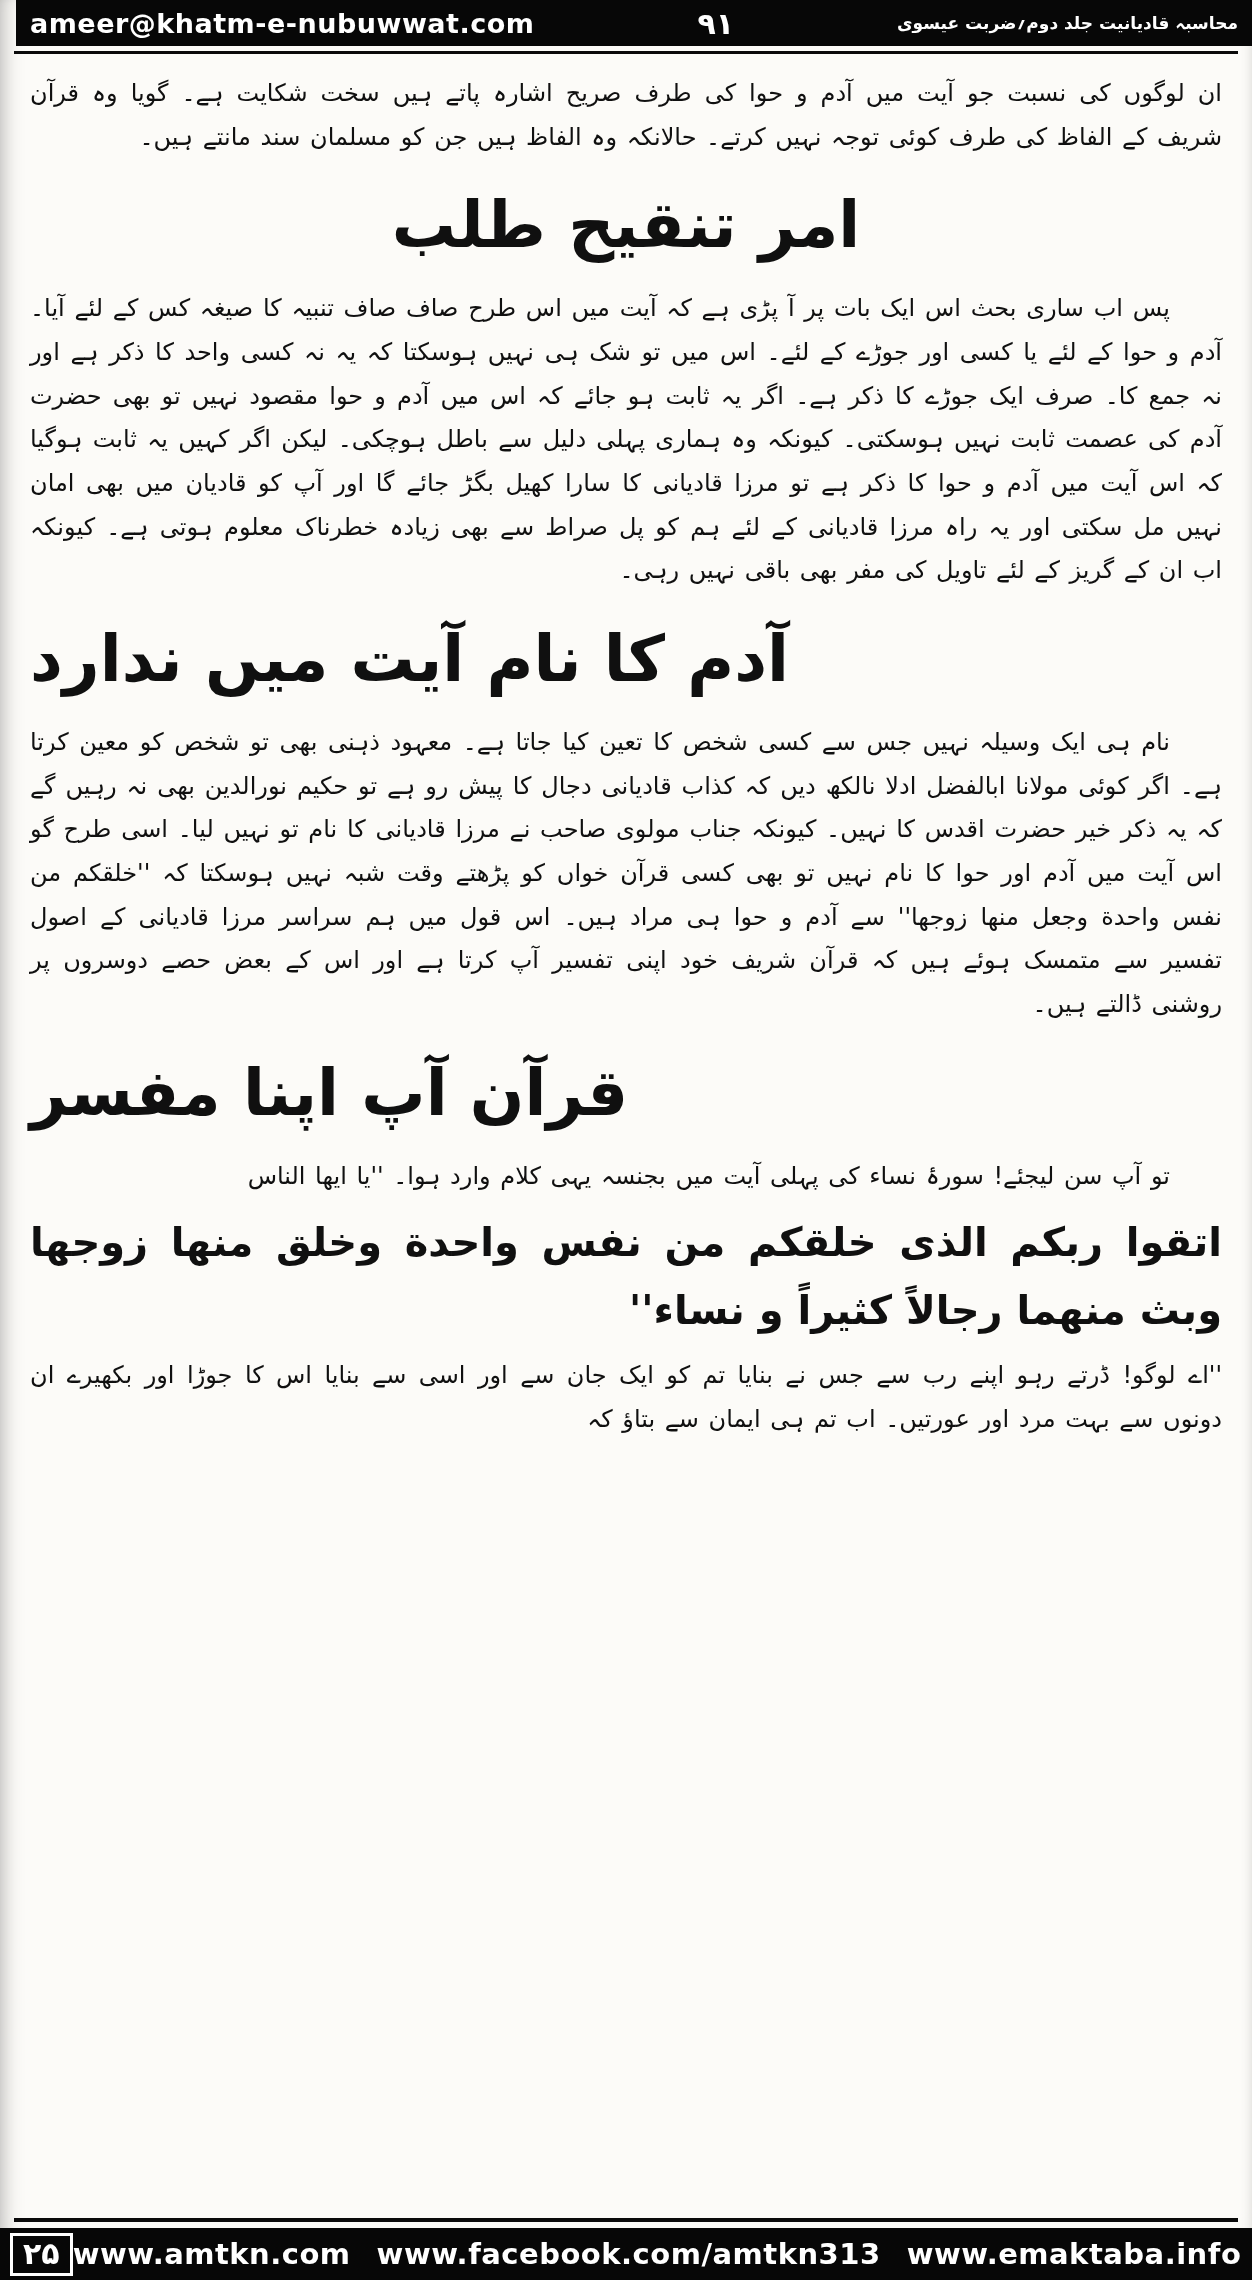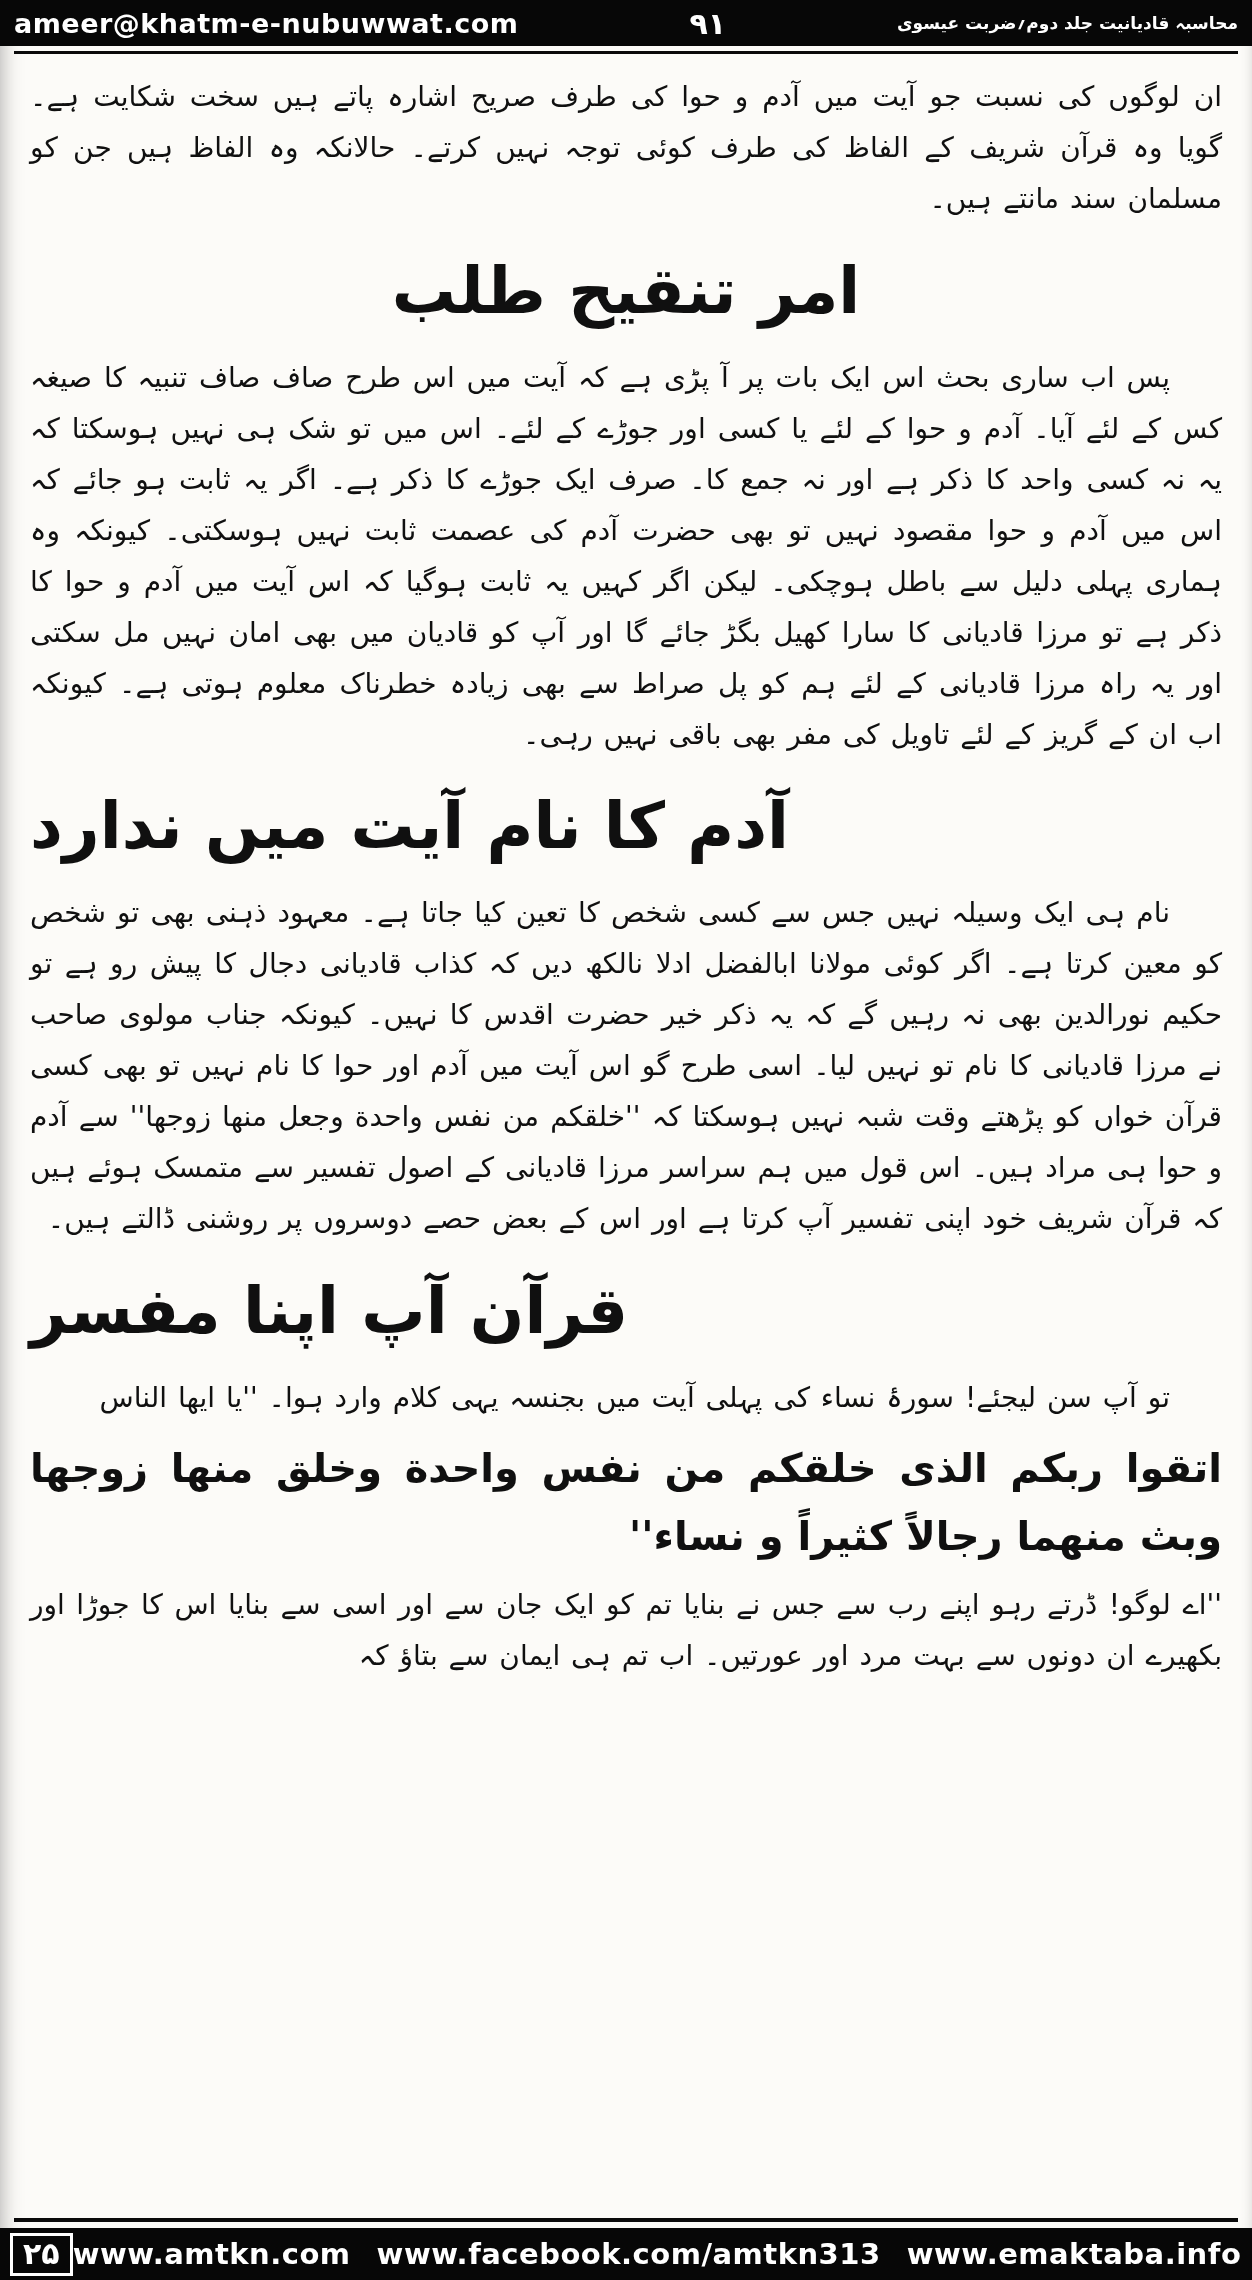--- a/index.html
+++ b/index.html
@@ -13,33 +13,34 @@
     font-family:"DejaVu Sans", sans-serif;
     overflow:hidden;
     box-shadow:inset 14px 0 22px -14px rgba(0,0,0,.35), inset -8px 0 14px -10px rgba(0,0,0,.2);
   }
   
   .topbar {
     display:flex; align-items:center; justify-content:space-between;
     background:#070707; color:#fff;
     height:46px; padding:0 14px;
     direction:ltr;
+    margin-left:16px;
   }
   .topbar .email { font-size:27px; font-weight:bold; letter-spacing:.5px; }
   .topbar .pnum  { font-size:30px; font-weight:bold; }
   .topbar .title { font-size:17px; font-weight:bold; direction:rtl; }
   .rule { height:3px; background:#0a0a0a; margin:5px 14px 0 14px; }
   
   .content {
     direction:rtl;
     padding:18px 30px 0 30px;
     text-align:justify;
   }
   .para {
-    font-size:28px;
+    font-size:24px;
     line-height:1.82;
     margin-bottom:10px;
     word-spacing:2px;
   }
   .para.indent { text-indent:52px; }
   .heading {
     font-size:64px;
     font-weight:bold;
     line-height:1.5;
     margin:18px 0 14px 0;

